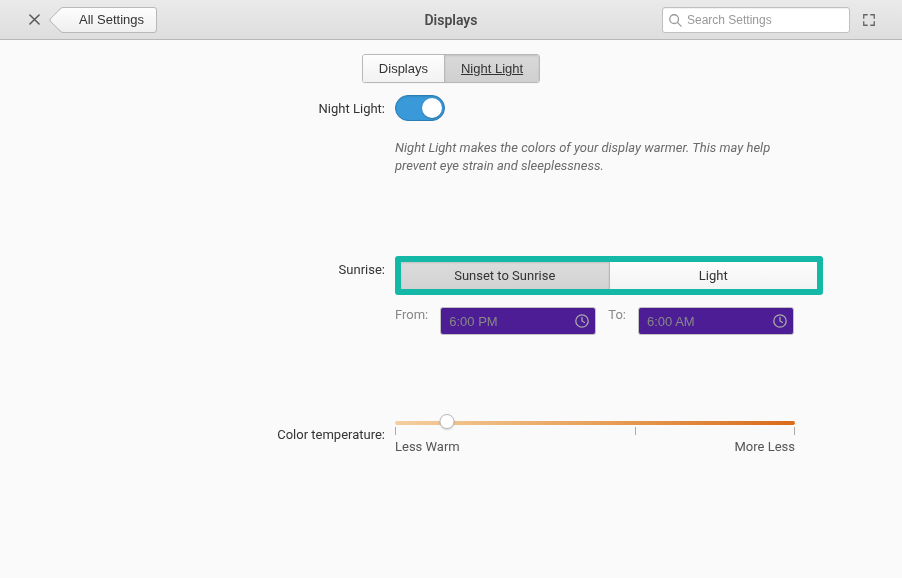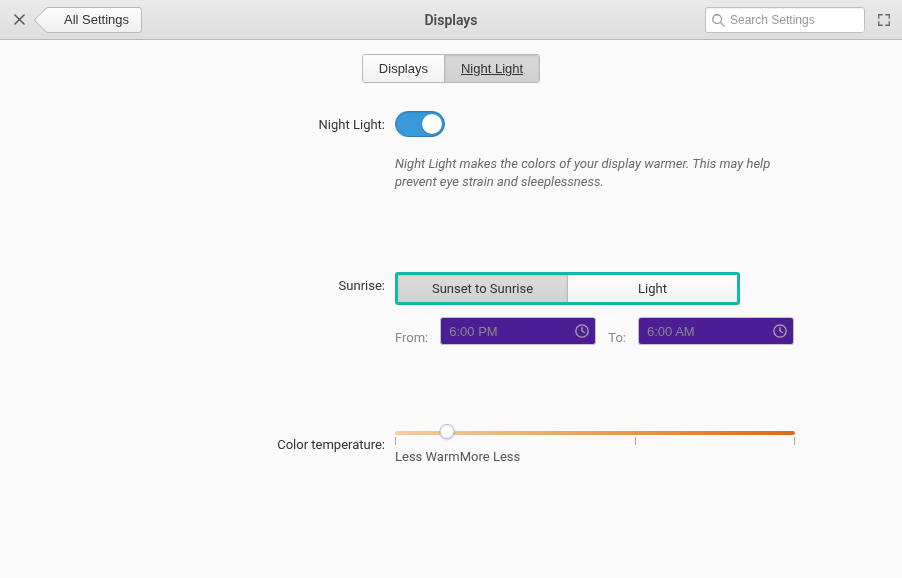--- a/index.html
+++ b/index.html
@@ -13,21 +13,21 @@
       overflow: hidden;
     }
 
     
     .titlebar {
       height: 40px;
       background: linear-gradient(to bottom, #eaeaea, #dedede);
       border-bottom: 1px solid #b8b8b8;
       display: flex;
       align-items: center;
-      padding: 0 9px;
+      padding: 0 24px;
       position: relative;
       justify-content: flex-end;
     }
     .titlebar .left { display: flex; align-items: center; gap: 6px; }
     .close-btn {
       width: 20px; height: 20px;
       display: flex; align-items: center; justify-content: center;
       color: #555; cursor: pointer;
       font-size: 14px;
     }
@@ -59,21 +59,21 @@
       position: absolute;
       left: 50%;
       transform: translateX(-50%);
       font-weight: 600;
       color: #4a4a4a;
       font-size: 14px;
     }
     .titlebar .right { margin-left: auto; display: flex; align-items: center; gap: 10px; }
     .search-wrap {
       position: relative;
-      width: 160px;
+      width: 188px;
     }
     .search-wrap svg {
       position: absolute; left: 6px; top: 50%; transform: translateY(-50%);
       width: 14px; height: 14px; color: #999;
     }
     .search-input {
       width: 100%;
       height: 26px;
       border: 1px solid #c0c0c0;
       border-radius: 3px;
@@ -116,21 +116,21 @@
     }
     .tab + .tab { border-left: 1px solid #b8b8b8; }
     .tab.active {
       background: linear-gradient(to bottom, #d9d9d9, #d0d0d0);
       box-shadow: inset 0 1px 2px rgba(0,0,0,0.12);
       text-decoration: underline;
     }
 
     
     .form {
-      margin-top: 28px;
+      margin-top: 12px;
       width: 712px;
       display: grid;
       grid-template-columns: 300px 412px;
       row-gap: 21px;
     }
     .row-label {
       text-align: right;
       padding-right: 10px;
       color: #333;
       font-size: 13px;
@@ -166,43 +166,43 @@
       margin-top: 18px;
       max-width: 380px;
       font-style: italic;
     }
 
     .spacer { height: 40px; grid-column: 1 / -1; }
 
     
     .segmented {
       display: flex;
-      width: 345px;
-      border: 3px solid #14b8a6;
+      width: 428px;
+      border: 6px solid #14b8a6;
       border-radius: 3px;
       overflow: hidden;
     }
     .seg {
       flex: 1;
       text-align: center;
       padding: 6px 0;
       font-size: 13px;
       background: linear-gradient(to bottom, #fdfdfd, #f3f3f3);
       cursor: pointer;
     }
     .seg + .seg { border-left: 1px solid #b8b8b8; }
     .seg.active {
       background: linear-gradient(to bottom, #dcdcdc, #d2d2d2);
       box-shadow: inset 0 1px 2px rgba(0,0,0,0.12);
     }
 
     
     .times {
       display: flex;
-      align-items: flex-end;
+      align-items: flex-start;
       gap: 12px;
       margin-top: 12px;
       color: #888;
       font-size: 13px;
     }
     .time-field {
       position: relative;
       width: 156px;
     }
     .time-input {
@@ -250,21 +250,21 @@
       width: 15px; height: 15px;
       background: #fff;
       border: 1px solid #b8b8b8;
       border-radius: 50%;
       box-shadow: 0 1px 2px rgba(0,0,0,0.15);
       transform: translateX(-50%);
       cursor: pointer;
     }
     .slider-labels {
       display: flex;
-      justify-content: flex-start;
+      justify-content: space-between;
       margin-top: 14px;
       color: #555;
       font-size: 13px;
     }
   </style>
 </head>
 <body>
 
 <div class="titlebar">
   <div class="left">

